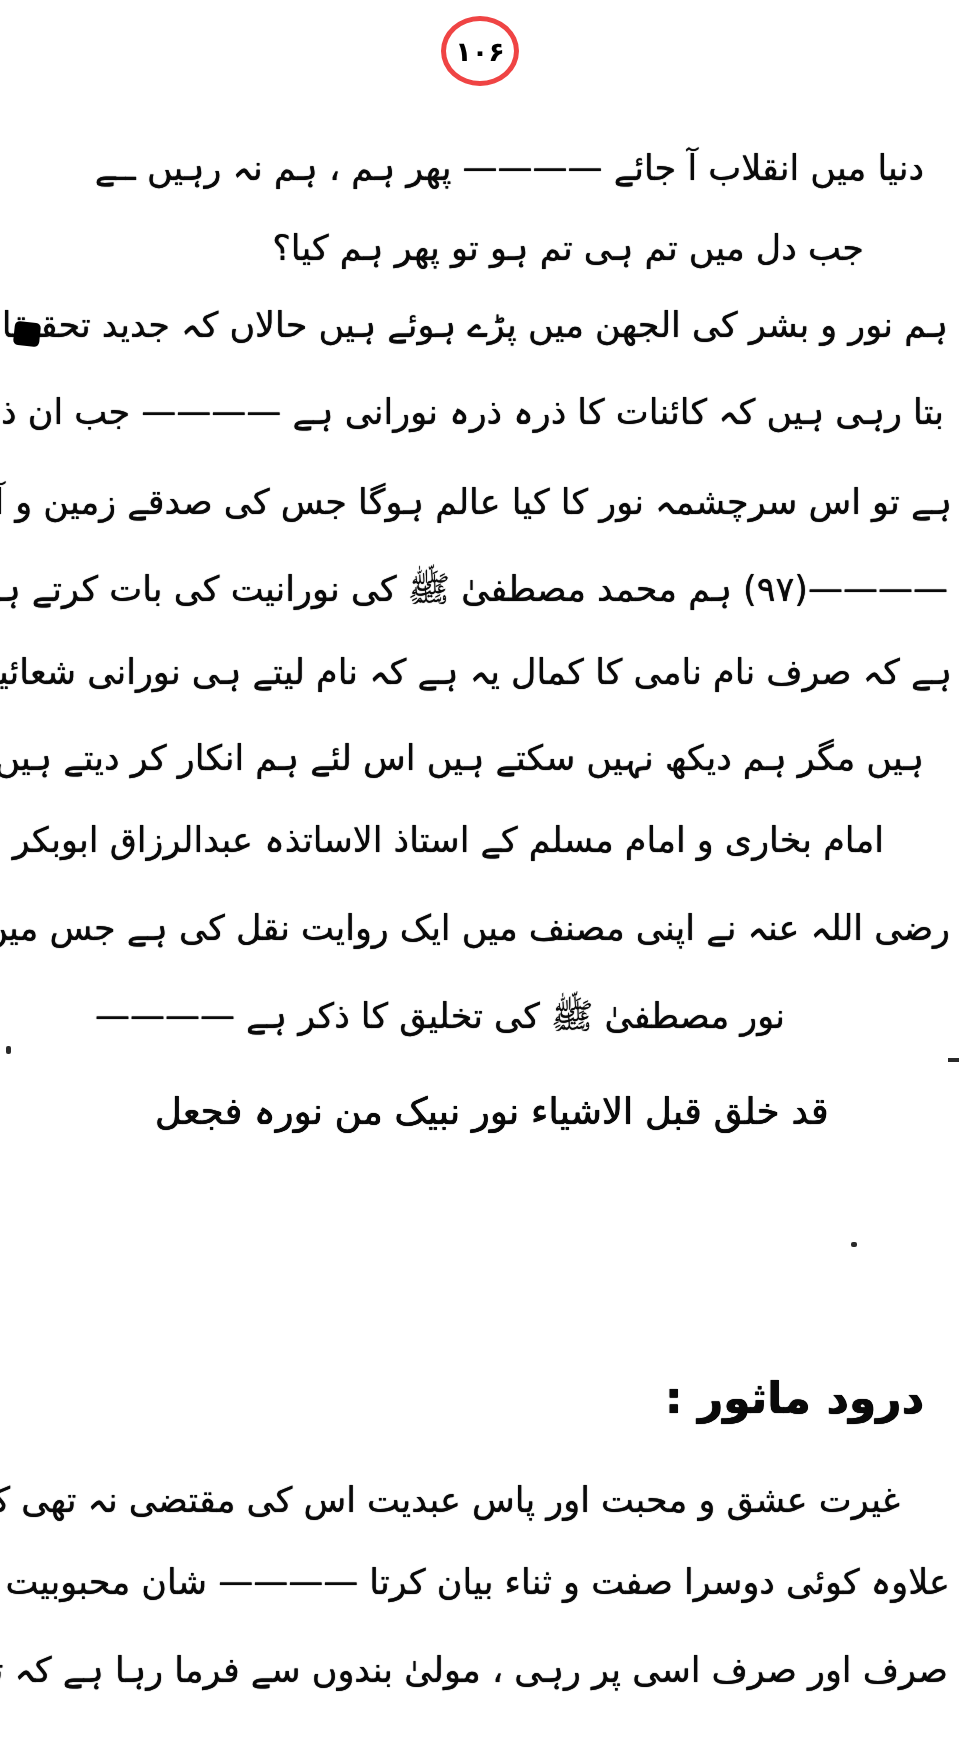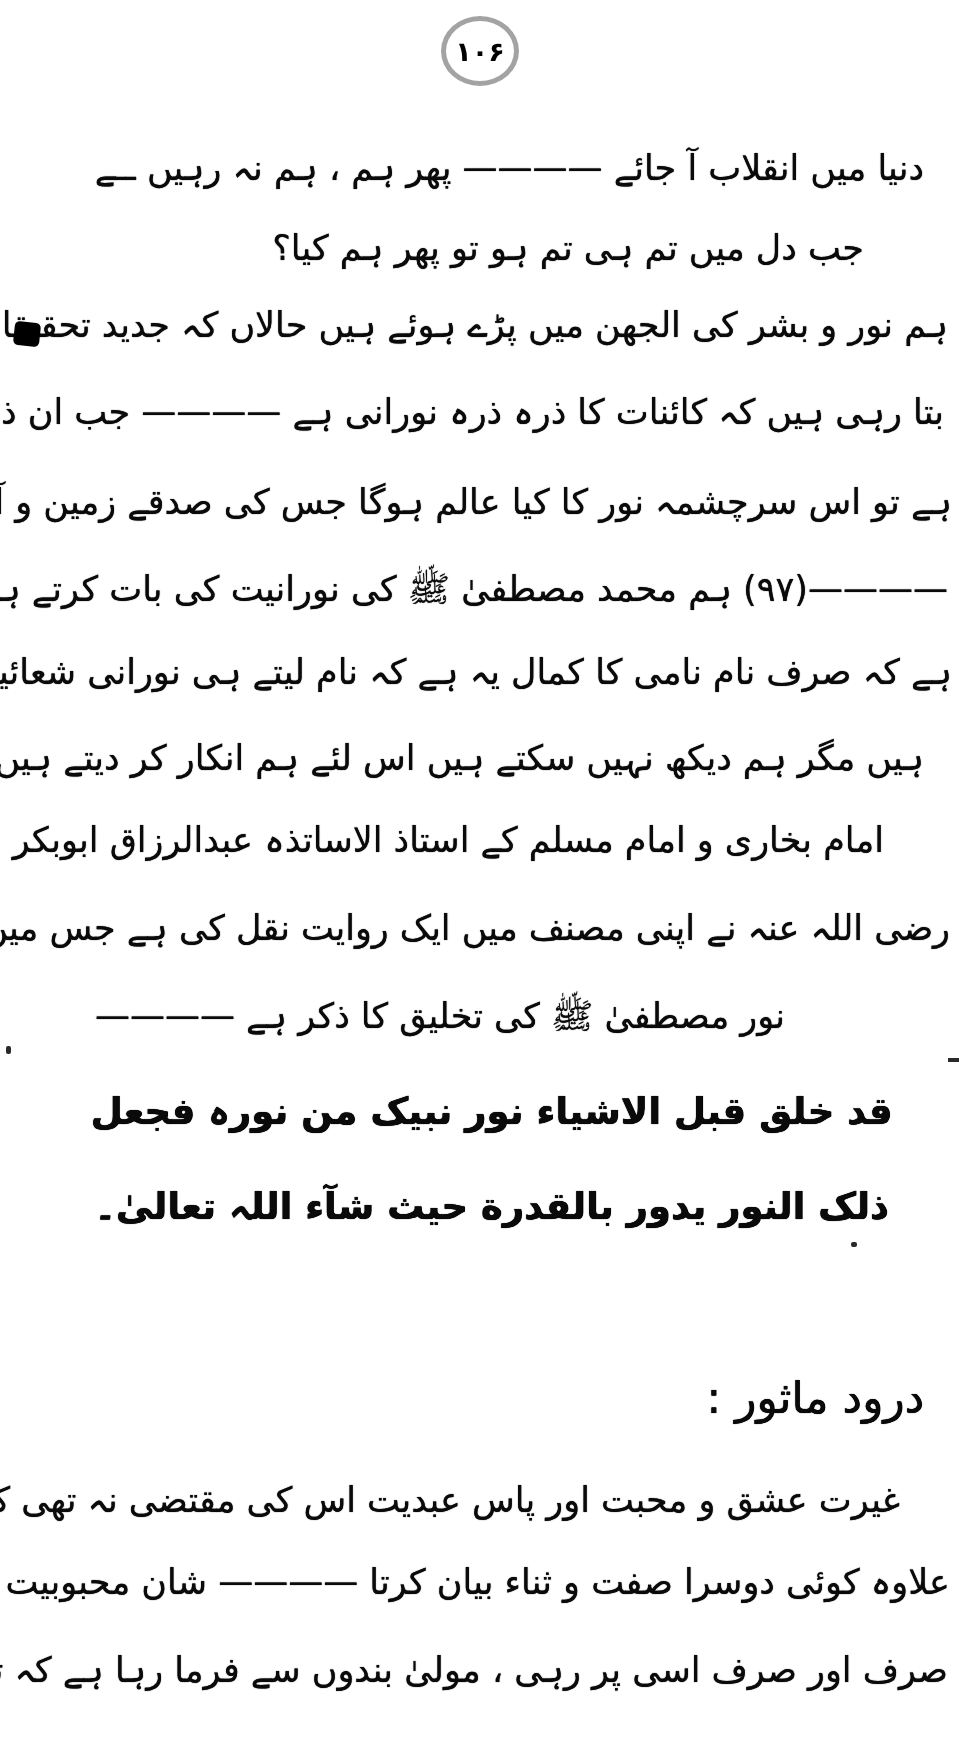--- a/index.html
+++ b/index.html
@@ -13,21 +13,21 @@
     font-family: "DejaVu Sans", sans-serif;
     color: #000000;
   }
   .pagenum-circle {
     position: absolute;
     top: 16px;
     left: 50%;
     transform: translateX(-50%);
     width: 78px;
     height: 70px;
-    border: 5px solid #a3a3a3;
+    border: 5px solid #ef4444;
     border-radius: 50%;
     display: flex;
     align-items: center;
     justify-content: center;
   }
   .pagenum-circle span {
     font-size: 27px;
     font-weight: bold;
     letter-spacing: 2px;
   }
@@ -39,27 +39,27 @@
     text-align: right;
     font-size: 35px;
     color: #0a0a0a;
     text-shadow: 0 0 1px #000;
   }
   .quote {
     left: 0;
     right: 0;
     text-align: center;
     font-size: 37px;
-    font-weight: bold;
+    font-weight: normal;
     text-shadow: 0 0 1px #000, 0.5px 0 0 #000;
     margin-left: 23px;
   }
   .heading {
     font-size: 44px;
-    font-weight: normal;
+    font-weight: bold;
     text-shadow: 0 0 1px #000, 0.5px 0 0 #000;
   }
   .ink-blot {
     position: absolute;
     left: 14px;
     top: 322px;
     width: 26px;
     height: 24px;
     background: #000;
     border-radius: 5px;
@@ -88,21 +88,20 @@
   <div class="t" style="top:482px; right:8px;">ہے تو اس سرچشمہ نور کا کیا عالم ہوگا جس کی صدقے زمین و آسمان آباد کئے گئے</div>
   <div class="t" style="top:568px; right:12px;">————(۹۷) ہم محمد مصطفیٰ ﷺ کی نورانیت کی بات کرتے ہیں ، فاضل مغرب کہتا</div>
   <div class="t" style="top:652px; right:8px;">ہے کہ صرف نام نامی کا کمال یہ ہے کہ نام لیتے ہی نورانی شعائیں پھوٹنے لگتی</div>
   <div class="t" style="top:738px; right:36px;">ہیں مگر ہم دیکھ نہیں سکتے ہیں اس لئے ہم انکار کر دیتے ہیں ————</div>
 
   <div class="t" style="top:820px; right:76px;">امام بخاری و امام مسلم کے استاذ الاساتذہ عبدالرزاق ابوبکر بن ہمام</div>
   <div class="t" style="top:908px; right:10px;">رضی اللہ عنہ نے اپنی مصنف میں ایک روایت نقل کی ہے جس میں سب سے پہلے</div>
   <div class="t" style="top:995px; right:175px;margin-left:48px;">نور مصطفیٰ ﷺ کی تخلیق کا ذکر ہے ————</div>
 
   <div class="t quote" style="top:1090px;">قد خلق قبل الاشیاء نور نبیک من نورہ فجعل</div>
-  <div class="t quote" style="top:1185px;">ذلک النور یدور بالقدرة حیث شآء اللہ تعالیٰ۔</div>
 
   <div class="t heading" style="top:1372px; right:36px;">درود ماثور :</div>
 
   <div class="t" style="top:1480px; right:60px;">غیرت عشق و محبت اور پاس عبدیت اس کی مقتضی نہ تھی کہ محبوب کے</div>
   <div class="t" style="top:1562px; right:10px;">علاوہ کوئی دوسرا صفت و ثناء بیان کرتا ———— شان محبوبیت ذرا دیکھیئے کہ نظر</div>
   <div class="t" style="top:1650px; right:12px;">صرف اور صرف اسی پر رہی ، مولیٰ بندوں سے فرما رہا ہے کہ تم درود و سلام بھیجو</div>
 
   <div class="speck s1"></div>
   <div class="speck s2"></div>
   <div class="speck s3"></div>

